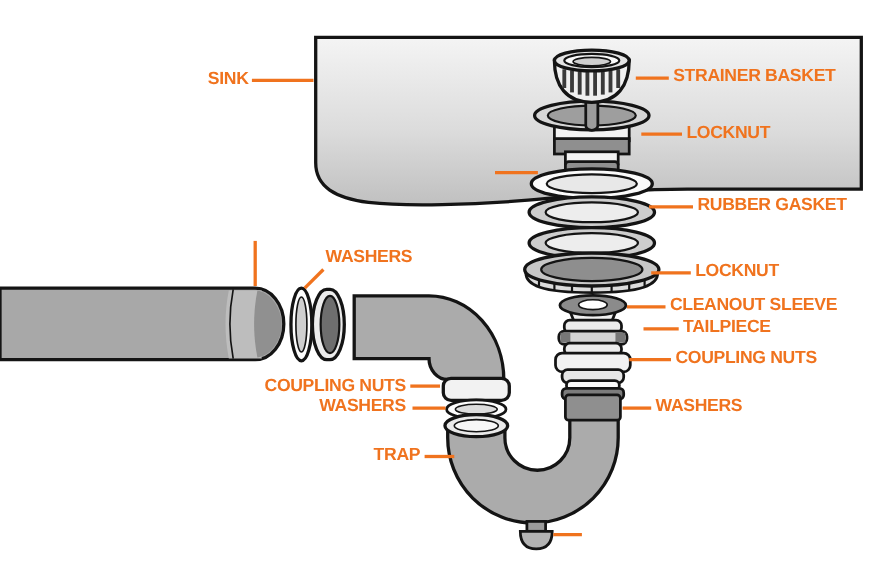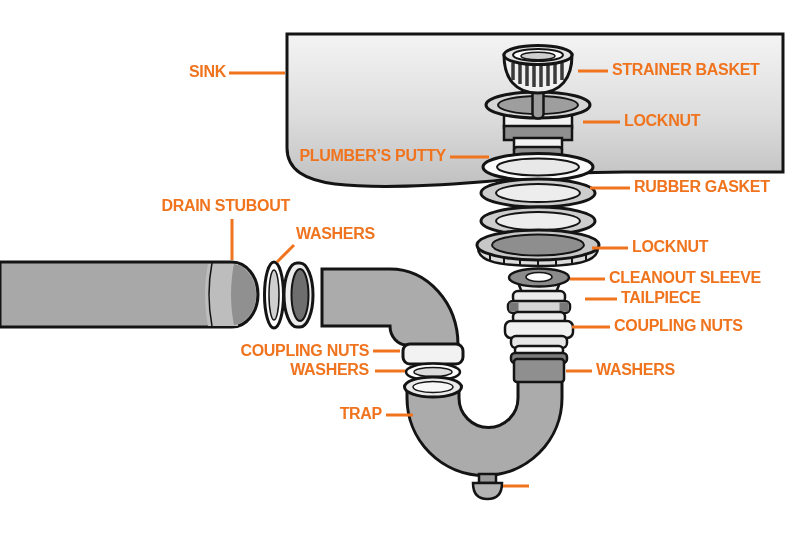--- a/index.html
+++ b/index.html
@@ -175,26 +175,24 @@
       <line x1="373" y1="351" x2="400" y2="351"></line>
       <line x1="375" y1="371" x2="405" y2="371"></line>
       <line x1="386" y1="415" x2="413" y2="415"></line>
       <line x1="503" y1="486" x2="529" y2="486"></line>
     </g>
   </svg>
 
   <div class="part-label right-align" style="right:574px;top:64px;">SINK</div>
   <div class="part-label" style="left:612px;top:62px;">STRAINER BASKET</div>
   <div class="part-label" style="left:624px;top:113px;">LOCKNUT</div>
-  <div class="part-label right-align" style="right:354px;top:148px;">PLUMBER’S PUTTY</div>
   <div class="part-label" style="left:634px;top:179px;">RUBBER GASKET</div>
   <div class="part-label" style="left:632px;top:239px;">LOCKNUT</div>
   <div class="part-label" style="left:609px;top:270px;">CLEANOUT SLEEVE</div>
   <div class="part-label" style="left:621px;top:290px;">TAILPIECE</div>
   <div class="part-label" style="left:614px;top:318px;">COUPLING NUTS</div>
   <div class="part-label" style="left:596px;top:362px;">WASHERS</div>
-  <div class="part-label right-align" style="right:510px;top:198px;">DRAIN STUBOUT</div>
   <div class="part-label" style="left:296px;top:226px;">WASHERS</div>
   <div class="part-label right-align" style="right:431px;top:343px;">COUPLING NUTS</div>
   <div class="part-label right-align" style="right:431px;top:362px;">WASHERS</div>
   <div class="part-label right-align" style="right:418px;top:406px;">TRAP</div>
 
 </div>
 
 </body></html>

